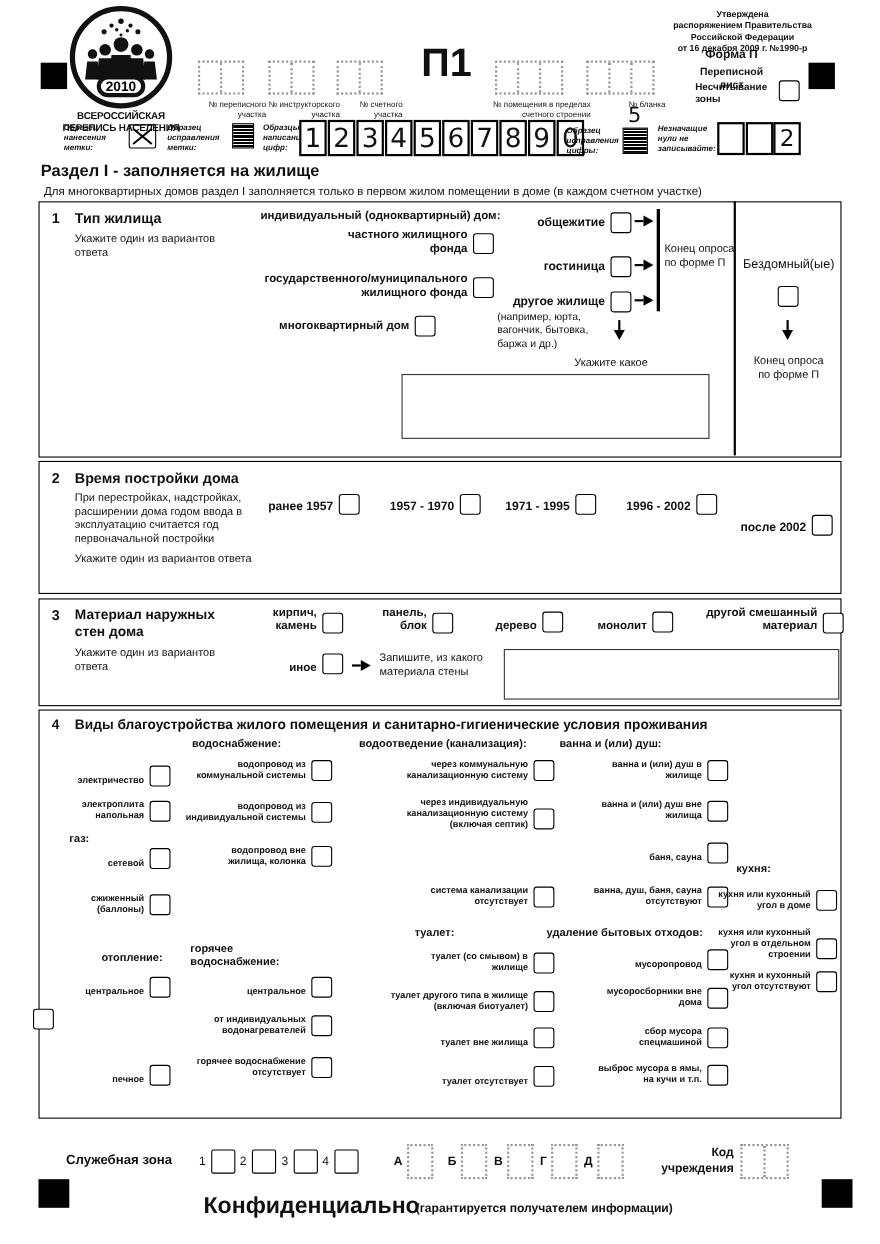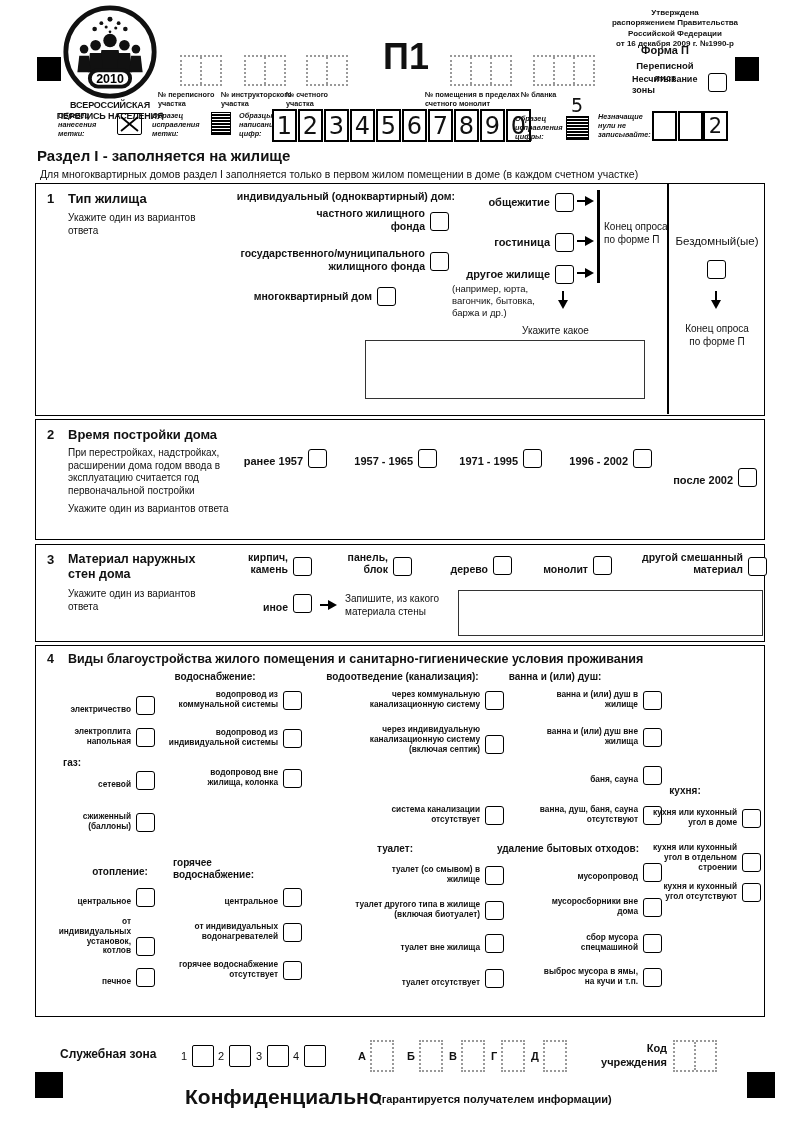--- a/index.html
+++ b/index.html
@@ -17,21 +17,21 @@
   .ckitem{position:absolute;display:flex;align-items:flex-end;gap:5px}
   .ckitem .lbl{flex:1;text-align:right;font-weight:bold;white-space:pre-line;line-height:1.18}
   .f11 .lbl{font-size:11px}
   .f10 .lbl{font-size:10.5px}
   .f8 .lbl{font-size:8.3px}
   .dbox{position:absolute;display:flex;border:2px dotted #999;background:#fff}
   .dcell{width:18px;height:27px;border-right:2px dotted #999}
   .dcell:last-child{border-right:none}
   .dcell.w20{width:20px;height:28px}
   .dcell.w19{width:19px;height:28px}
-  .flabel{position:absolute;font-size:7.3px;font-weight:bold;text-align:left;line-height:1.25;white-space:pre-line}
+  .flabel{position:absolute;font-size:7.3px;font-weight:normal;text-align:right;line-height:1.25;white-space:pre-line}
   .fnote{position:absolute;font-size:7.3px;font-weight:bold;font-style:italic;line-height:1.2;white-space:pre-line}
   .digit{width:21px;height:29px;border:2px solid #000;background:#fff;display:flex;align-items:center;
          justify-content:center;font-size:24px;font-family:"DejaVu Sans",sans-serif}
   .arr{position:absolute;display:flex;align-items:center}
   .shaft{width:8px;height:2.6px;background:#000}
   .ahead{width:0;height:0;border-left:9px solid #000;border-top:5.5px solid transparent;border-bottom:5.5px solid transparent}
   .arrd{position:absolute;display:flex;flex-direction:column;align-items:center}
   .vshaft{width:2.6px;height:9px;background:#000}
   .vhead{width:0;height:0;border-top:9px solid #000;border-left:5.5px solid transparent;border-right:5.5px solid transparent}
   .grp{position:absolute;font-weight:bold;font-size:10px;line-height:1.15;white-space:pre-line}
@@ -104,21 +104,21 @@
       <div class="dcell"></div>
       <div class="dcell"></div>
       <div class="dcell"></div>
     </div>
   <div class="dbox" style="left:533px;top:55px">
       <div class="dcell"></div>
       <div class="dcell"></div>
       <div class="dcell"></div>
     </div>
   <div class="flabel" style="left:425px;top:90px;width:112px">№ помещения в пределах
-счетного монолит</div>
+счетного строении</div>
   <div class="flabel" style="left:521px;top:90px;width:84px">№ бланка</div>
 
   <div class="abs b ctr pre" style="left:590px;top:8px;width:170px;font-size:8px;line-height:1.3">Утверждена
 распоряжением Правительства
 Российской Федерации
 от 16 декабря 2009 г. №1990-р</div>
   <div class="abs b ctr" style="left:600px;top:44px;width:130px;font-size:11px">Форма П</div>
   <div class="abs b ctr pre" style="left:600px;top:60px;width:130px;font-size:9.5px;line-height:1.3">Переписной
 лист</div>
   <div class="abs b pre" style="left:632px;top:74px;width:76px;font-size:9px;line-height:1.25">Несчитывание
@@ -233,21 +233,21 @@
   <div class="abs i pre" style="left:68px;top:447px;width:195px;font-size:10px;line-height:1.25">При перестройках, надстройках,
 расширении дома годом ввода в
 эксплуатацию считается год
 первоначальной постройки</div>
   <div class="abs i" style="left:68px;top:503px;width:220px;font-size:10px">Укажите один из вариантов ответа</div>
   <div class="ckitem f11" style="left:225px;top:449px;width:102px">
     <span class="lbl">ранее 1957</span>
       <div class="cb"></div>
     </div>
   <div class="ckitem f11" style="left:330px;top:449px;width:107px">
-    <span class="lbl">1957 - 1965</span>
+    <span class="lbl">1957 - 1970</span>
       <div class="cb"></div>
     </div>
   <div class="ckitem f11" style="left:435px;top:449px;width:107px">
     <span class="lbl">1971 - 1995</span>
       <div class="cb"></div>
     </div>
   <div class="ckitem f11" style="left:545px;top:449px;width:107px">
     <span class="lbl">1996 - 2002</span>
       <div class="cb"></div>
     </div>
@@ -328,24 +328,20 @@
   <div class="ckitem f8" style="left:30px;top:812px;width:125px">
       <span class="lbl">сжиженный
 (баллоны)</span>
       <div class="cb"></div>
     </div>
   <div class="ckitem f8" style="left:30px;top:888px;width:125px">
       <span class="lbl">центральное</span>
       <div class="cb"></div>
     </div>
   <div class="ckitem f8" style="left:30px;top:917px;width:125px">
-      <span class="lbl">от
-индивидуальных
-установок,
-котлов</span>
       <div class="cb"></div>
     </div>
   <div class="ckitem f8" style="left:30px;top:968px;width:125px">
       <span class="lbl">печное</span>
       <div class="cb"></div>
     </div>
 
   <div class="ckitem f8" style="left:137px;top:690px;width:165px">
       <span class="lbl">водопровод из
 коммунальной системы</span>

